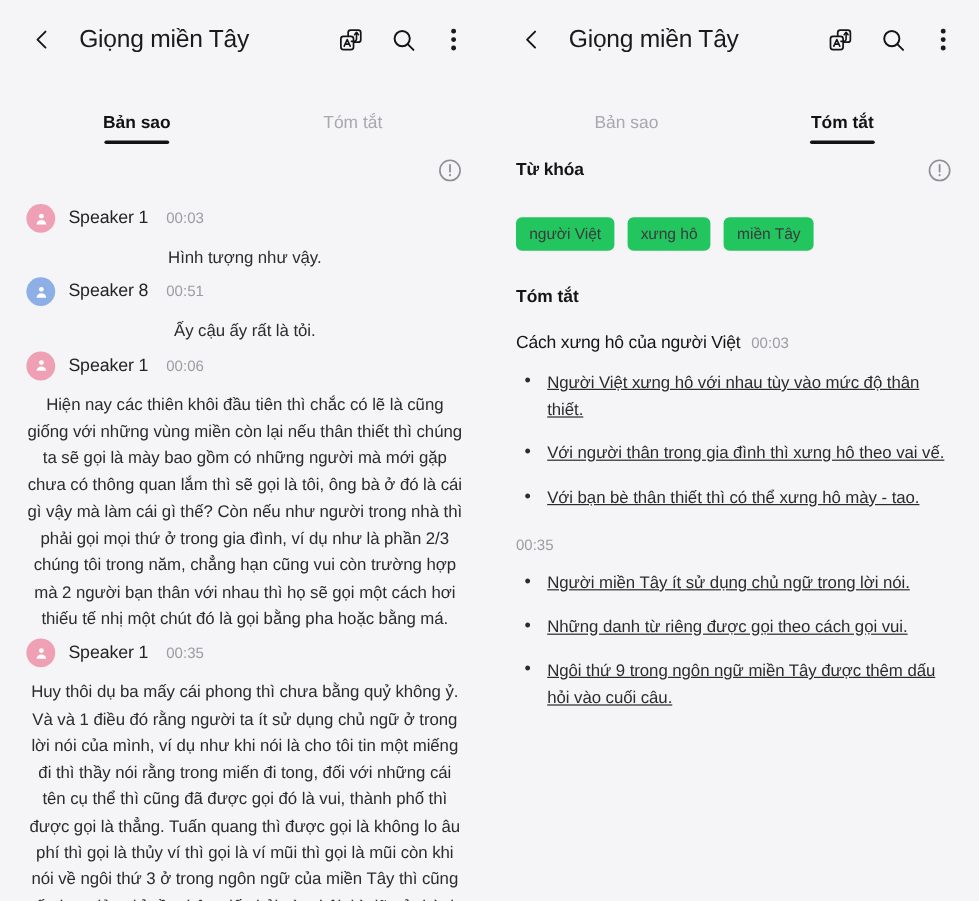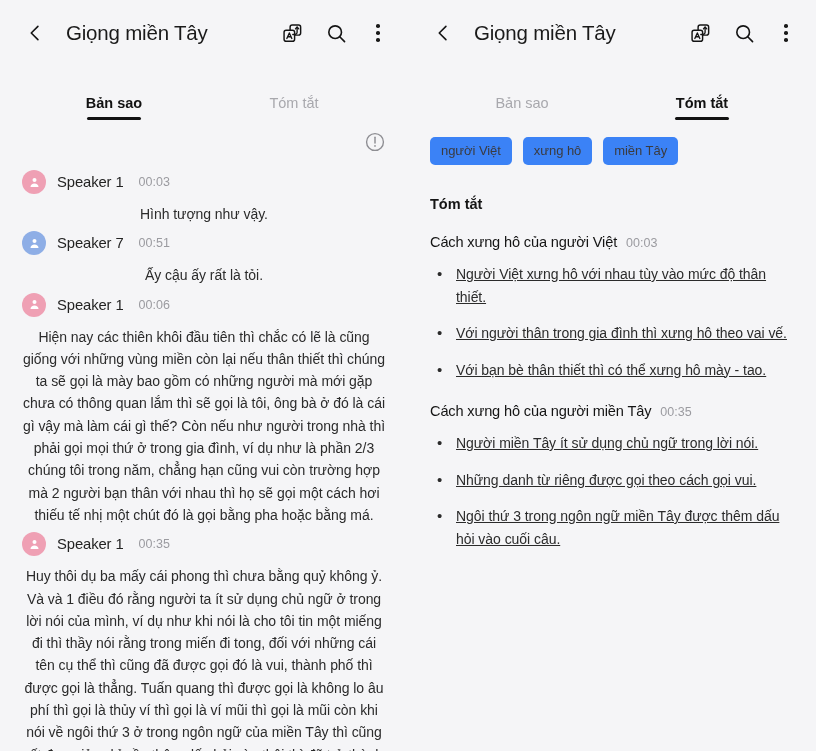--- a/index.html
+++ b/index.html
@@ -138,21 +138,21 @@
     letter-spacing: -0.1px;
   }
   .summary-body { padding: 0 22px; }
   .chips {
     display: flex;
     gap: 11px;
     margin-top: 17px;
     flex-wrap: wrap;
   }
   .chip {
-    background: #3b82f6;
+    background: #22c55e;
     border-radius: 5px;
     padding: 6px 11px 7px 11px;
     font-size: 13px;
     color: #3b3b3f;
     cursor: pointer;
     letter-spacing: -0.05px;
   }
   .summary-heading-label {
     margin-top: 31px;
     font-size: 14.5px;
@@ -271,21 +271,21 @@
       </div>
 
       <div>
         <div class="speaker-row">
           <div class="avatar" style="background:#8EAEE6">
             <svg width="13" height="13" viewBox="0 0 24 24">
               <circle cx="12" cy="7.6" r="3.7" fill="#fff"></circle>
               <path d="M4.6 20.4 c0-4.2 3.3-6.7 7.4-6.7 s7.4 2.5 7.4 6.7z" fill="#fff"></path>
             </svg>
           </div>
-          <span class="speaker-name">Speaker 7</span>
+          <span class="speaker-name">Speaker 8</span>
           <span class="speaker-time">00:51</span>
         </div>
         <p class="utterance">Ấy cậu ấy rất là tỏi.</p>
       </div>
 
       <div>
         <div class="speaker-row">
           <div class="avatar" style="background:#EFA0B4">
             <svg width="13" height="13" viewBox="0 0 24 24">
               <circle cx="12" cy="7.6" r="3.7" fill="#fff"></circle>
@@ -346,20 +346,28 @@
           <i></i>
         </div>
       </div>
     </div>
 
     <div class="tabs">
       <div class="tab">Bản sao</div>
       <div class="tab active">Tóm tắt</div>
     </div>
 
+    <div class="info-row with-label">
+      <span class="section-label">Từ khóa</span>
+      <svg class="info-icon" viewBox="0 0 24 24" fill="none">
+        <circle cx="12" cy="12" r="9.2" stroke="#8e8e93" stroke-width="1.5"></circle>
+        <path d="M12 6.9 V13.2" stroke="#8e8e93" stroke-width="1.6" stroke-linecap="round"></path>
+        <circle cx="12" cy="16.3" r="0.95" fill="#8e8e93"></circle>
+      </svg>
+    </div>
 
     <div class="summary-body">
 
       <div class="chips">
         <span class="chip">người Việt</span>
         <span class="chip">xưng hô</span>
         <span class="chip">miền Tây</span>
       </div>
 
       <div class="summary-heading-label">Tóm tắt</div>
@@ -380,35 +388,34 @@
           </li>
           <li>
             <span class="dot">•</span>
             <span class="btext">Với bạn bè thân thiết thì có thể xưng hô mày - tao.</span>
           </li>
         </ul>
       </div>
 
       <div class="topic">
         <div class="topic-head">
-          <span class="topic-title">Cách xưng hô của người miền Tây</span>
           <span class="topic-time">00:35</span>
         </div>
         <ul class="bullets">
           <li>
             <span class="dot">•</span>
             <span class="btext">Người miền Tây ít sử dụng chủ ngữ trong lời nói.</span>
           </li>
           <li>
             <span class="dot">•</span>
             <span class="btext">Những danh từ riêng được gọi theo cách gọi vui.</span>
           </li>
           <li>
             <span class="dot">•</span>
-            <span class="btext">Ngôi thứ 3 trong ngôn ngữ miền Tây được thêm dấu hỏi vào cuối câu.</span>
+            <span class="btext">Ngôi thứ 9 trong ngôn ngữ miền Tây được thêm dấu hỏi vào cuối câu.</span>
           </li>
         </ul>
       </div>
 
     </div>
   </div>
 
 </div>
 
 </body></html>

